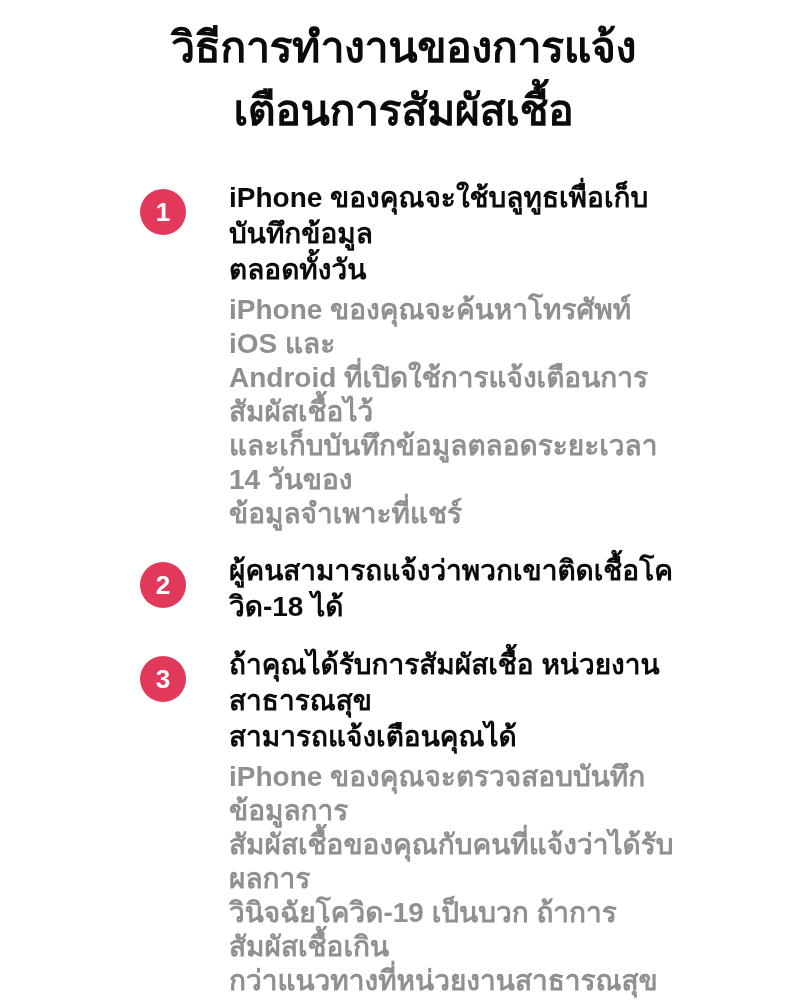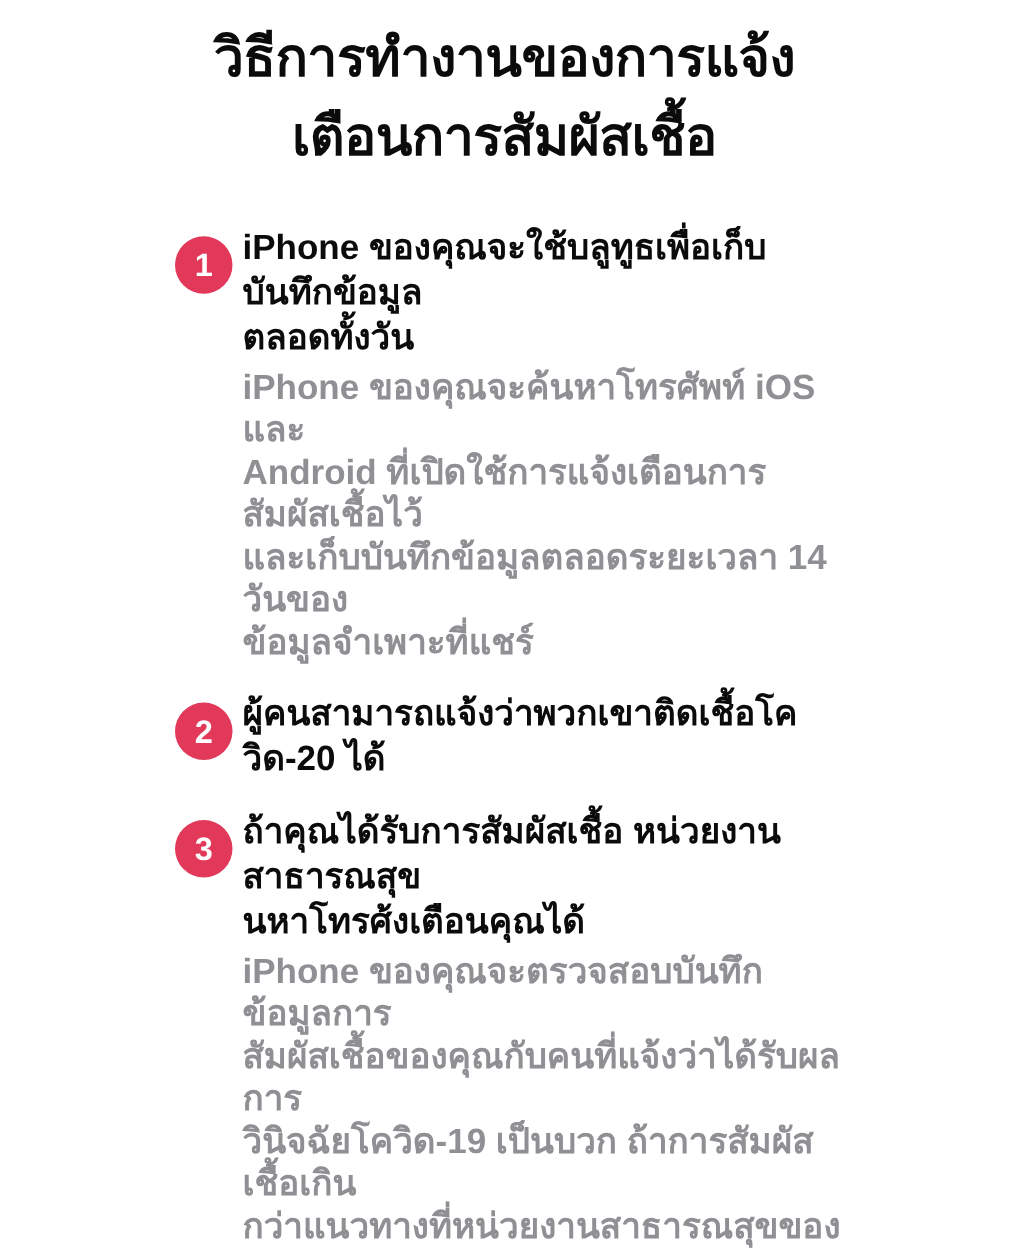--- a/index.html
+++ b/index.html
@@ -49,21 +49,21 @@
     margin-right: 8px;
     border-radius: 50%;
     background: var(--badge-red, #e2395b);
     color: #ffffff;
     font-size: 26px;
     font-weight: 700;
     display: flex;
     align-items: center;
     justify-content: center;
   }
-  .step-text { flex: 1 1 auto; }
+  .step-text { flex: 1 1 auto; margin-left: 35px; }
   .step-heading {
     font-size: 28px;
     line-height: 36px;
     font-weight: 700;
     color: var(--heading-text, #0b0b0b);
     white-space: pre-line;
   }
   .step-body {
     margin-top: 5px;
     font-size: 28px;
@@ -91,29 +91,29 @@
         <div class="step-body">iPhone ของคุณจะค้นหาโทรศัพท์ iOS และ
 Android ที่เปิดใช้การแจ้งเตือนการสัมผัสเชื้อไว้
 และเก็บบันทึกข้อมูลตลอดระยะเวลา 14 วันของ
 ข้อมูลจำเพาะที่แชร์</div>
       </div>
     </div>
 
     <div class="step">
       <div class="badge">2</div>
       <div class="step-text">
-        <div class="step-heading">ผู้คนสามารถแจ้งว่าพวกเขาติดเชื้อโควิด-20 ได้</div>
+        <div class="step-heading">ผู้คนสามารถแจ้งว่าพวกเขาติดเชื้อโควิด-18 ได้</div>
       </div>
     </div>
 
     <div class="step">
       <div class="badge">3</div>
       <div class="step-text">
         <div class="step-heading">ถ้าคุณได้รับการสัมผัสเชื้อ หน่วยงานสาธารณสุข
-นหาโทรศ้งเตือนคุณได้</div>
+สามารถแจ้งเตือนคุณได้</div>
         <div class="step-body">iPhone ของคุณจะตรวจสอบบันทึกข้อมูลการ
 สัมผัสเชื้อของคุณกับคนที่แจ้งว่าได้รับผลการ
 วินิจฉัยโควิด-19 เป็นบวก ถ้าการสัมผัสเชื้อเกิน
 กว่าแนวทางที่หน่วยงานสาธารณสุขของคุณระบุ
 คุณจะได้รับการแจ้งเตือน</div>
       </div>
     </div>
 
   </div>
 

